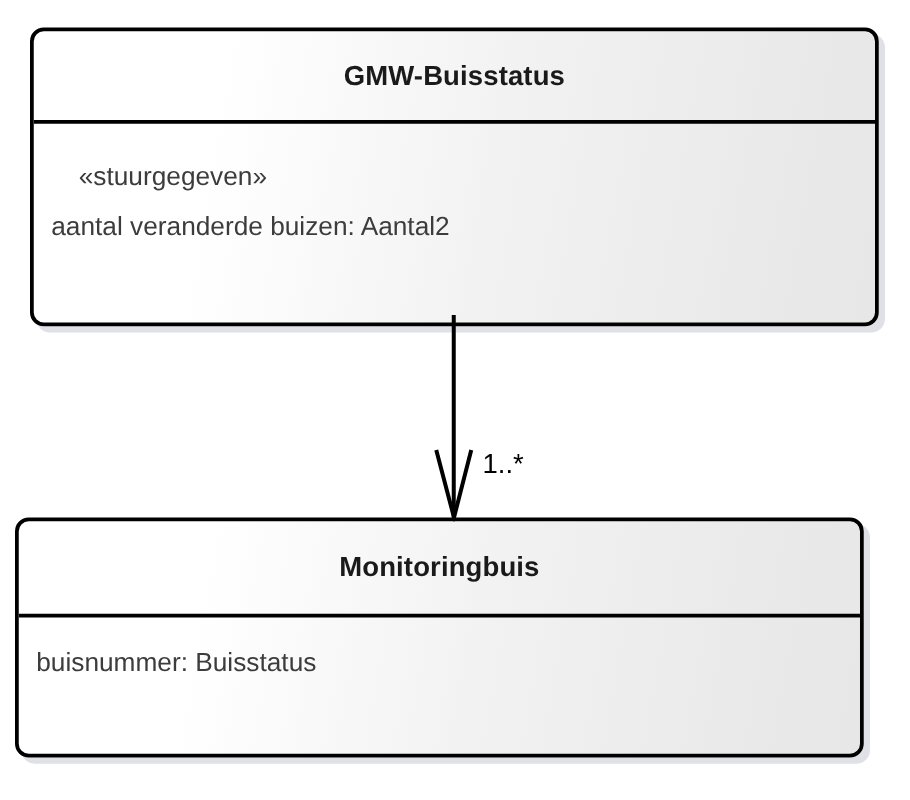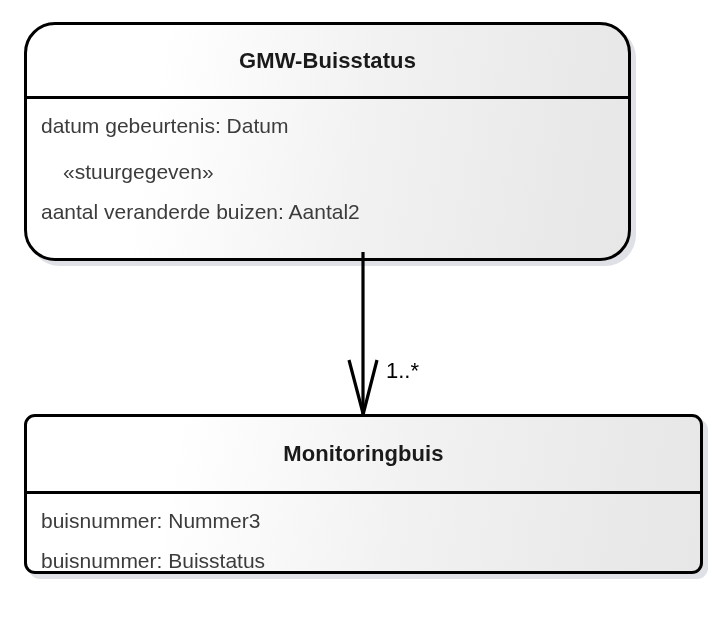--- a/index.html
+++ b/index.html
@@ -64,31 +64,30 @@
   }
 
   .uml-attr.tight {
     margin-top: 10px;
   }
 
   
   #class-gmw-buisstatus {
     left: 24px;
     top: 22px;
-    width: 607px;
+    width: 679px;
     height: 239px;
-    border-radius: 31px;
   }
   #class-gmw-buisstatus .uml-header { height: 74px; }
 
   #class-monitoringbuis {
-    left: 24px;
+    left: 12px;
     top: 414px;
     width: 679px;
-    height: 160px;
+    height: 192px;
   }
   #class-monitoringbuis .uml-header { height: 77px; }
 
   
   #association-arrow {
     position: absolute;
     left: 330px;
     top: 252px;
     width: 70px;
     height: 170px;
@@ -107,36 +106,34 @@
 </head>
 <body>
 
 <div id="canvas">
 
   <div class="uml-class" id="class-gmw-buisstatus">
     <div class="uml-header">
       <div class="uml-title">GMW-Buisstatus</div>
     </div>
     <div class="uml-attrs">
-      <div class="uml-attr">datum gebeurtenis: Datum</div>
       <div class="uml-attr stereotype">«stuurgegeven»</div>
       <div class="uml-attr tight">aantal veranderde buizen: Aantal2</div>
     </div>
   </div>
 
   <svg id="association-arrow" viewBox="0 0 70 170">
     <line x1="33" y1="0" x2="33" y2="162" stroke="#000000" stroke-width="3.2"></line>
     <polyline points="19,108 33.2,162 47,108" fill="none" stroke="#000000" stroke-width="3.2" stroke-linecap="butt" stroke-linejoin="miter"></polyline>
   </svg>
 
   <div id="association-multiplicity">1..*</div>
 
   <div class="uml-class" id="class-monitoringbuis">
     <div class="uml-header">
       <div class="uml-title">Monitoringbuis</div>
     </div>
     <div class="uml-attrs">
-      <div class="uml-attr">buisnummer: Nummer3</div>
       <div class="uml-attr tight">buisnummer: Buisstatus</div>
     </div>
   </div>
 
 </div>
 
 </body></html>

